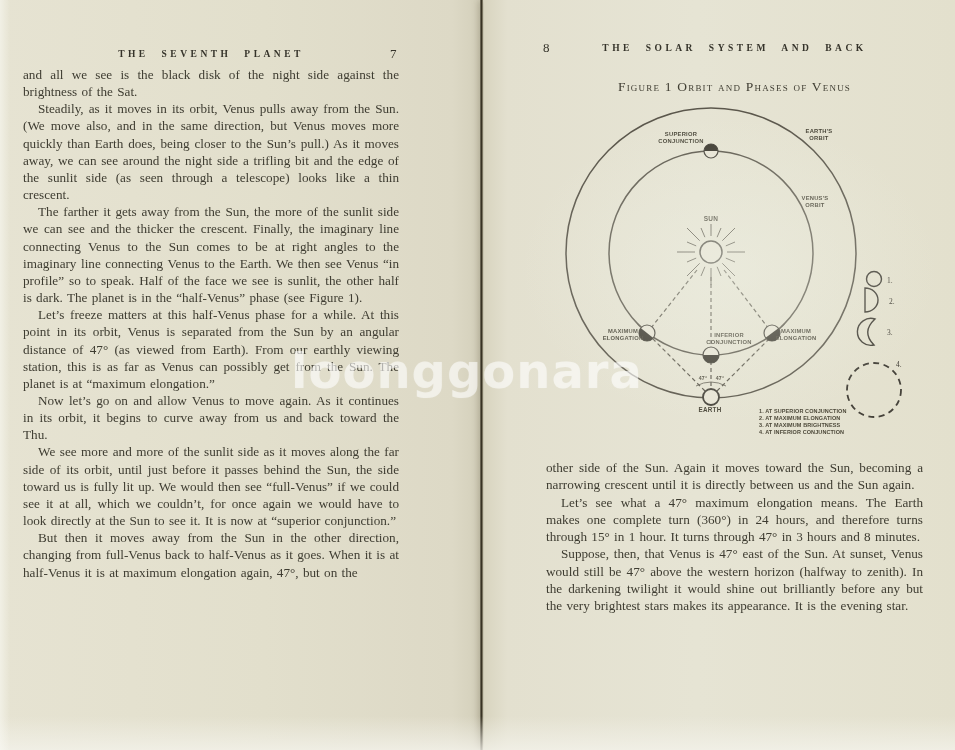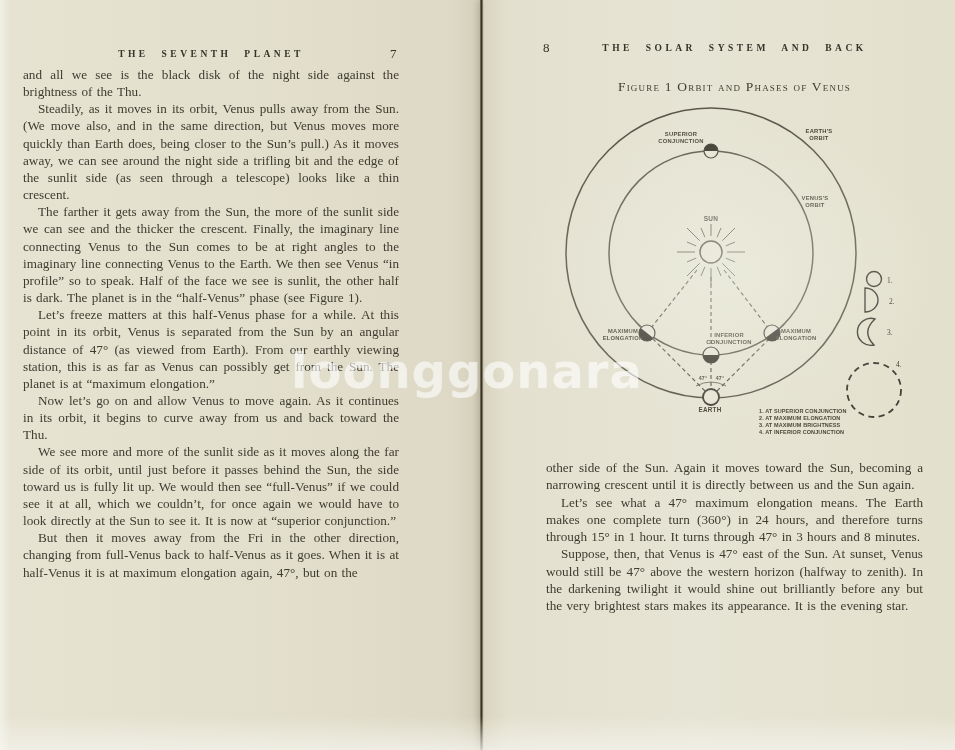--- a/index.html
+++ b/index.html
@@ -58,27 +58,27 @@
 </head>
 <body>
 
 <div id="screen">
 
   <div class="page" id="left-page">
     <div class="running-head" style="left:23px;top:49px;width:376px;text-align:center;">THE SEVENTH PLANET</div>
     <div class="page-number" style="left:390px;top:46px;">7</div>
 
     <div class="body-text" id="left-body">
-      <p class="noindent">and all we see is the black disk of the night side against the brightness of the Thu.</p>
+      <p class="noindent">and all we see is the black disk of the night side against the brightness of the Sat.</p>
       <p>Steadily, as it moves in its orbit, Venus pulls away from the Sun. (We move also, and in the same direction, but Venus moves more quickly than Earth does, being closer to the Sun’s pull.) As it moves away, we can see around the night side a trifling bit and the edge of the sunlit side (as seen through a telescope) looks like a thin crescent.</p>
       <p>The farther it gets away from the Sun, the more of the sunlit side we can see and the thicker the crescent. Finally, the imaginary line connecting Venus to the Sun comes to be at right angles to the imaginary line connecting Venus to the Earth. We then see Venus “in profile” so to speak. Half of the face we see is sunlit, the other half is dark. The planet is in the “half-Venus” phase (see Figure 1).</p>
       <p>Let’s freeze matters at this half-Venus phase for a while. At this point in its orbit, Venus is separated from the Sun by an angular distance of 47° (as viewed from Earth). From our earthly viewing station, this is as far as Venus can possibly get from the Sun. The planet is at “maximum elongation.”</p>
       <p>Now let’s go on and allow Venus to move again. As it continues in its orbit, it begins to curve away from us and back toward the Thu.</p>
       <p>We see more and more of the sunlit side as it moves along the far side of its orbit, until just before it passes behind the Sun, the side toward us is fully lit up. We would then see “full-Venus” if we could see it at all, which we couldn’t, for once again we would have to look directly at the Sun to see it. It is now at “superior conjunction.”</p>
-      <p>But then it moves away from the Fri in the other direction, changing from full-Venus back to half-Venus as it goes. When it is at half-Venus it is at maximum elongation again, 47°, but on the</p>
+      <p>But then it moves away from the Sun in the other direction, changing from full-Venus back to half-Venus as it goes. When it is at half-Venus it is at maximum elongation again, 47°, but on the</p>
     </div>
   </div>
 
   <div id="gutter"></div>
 
   <div class="page" id="right-page">
     <div class="page-number" style="left:59px;top:40px;">8</div>
     <div class="running-head" style="left:62px;top:43px;width:377px;text-align:center;">THE SOLAR SYSTEM AND BACK</div>
 
     <div id="figure-caption">Figure 1 Orbit and Phases of Venus</div>

